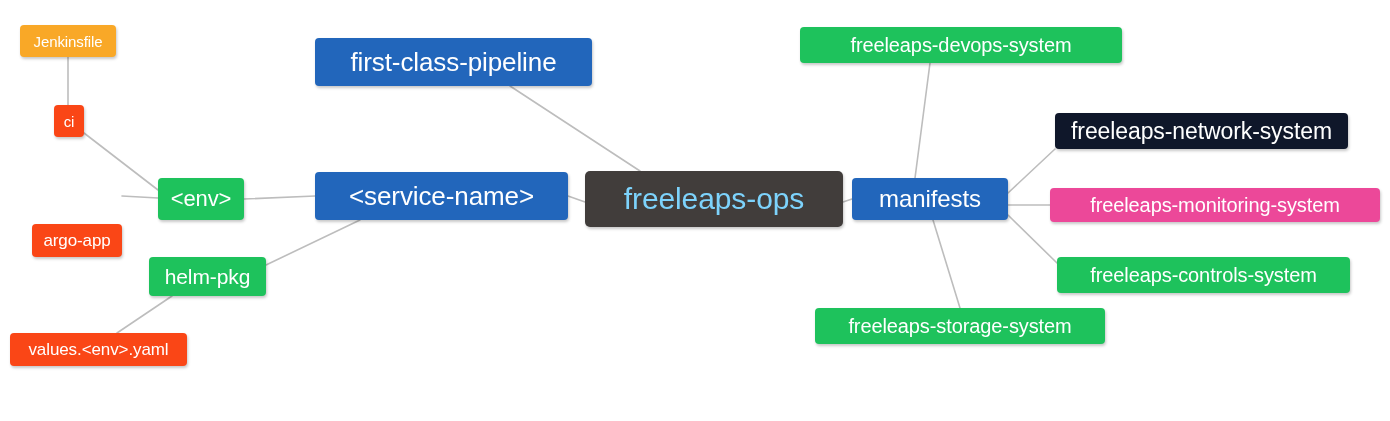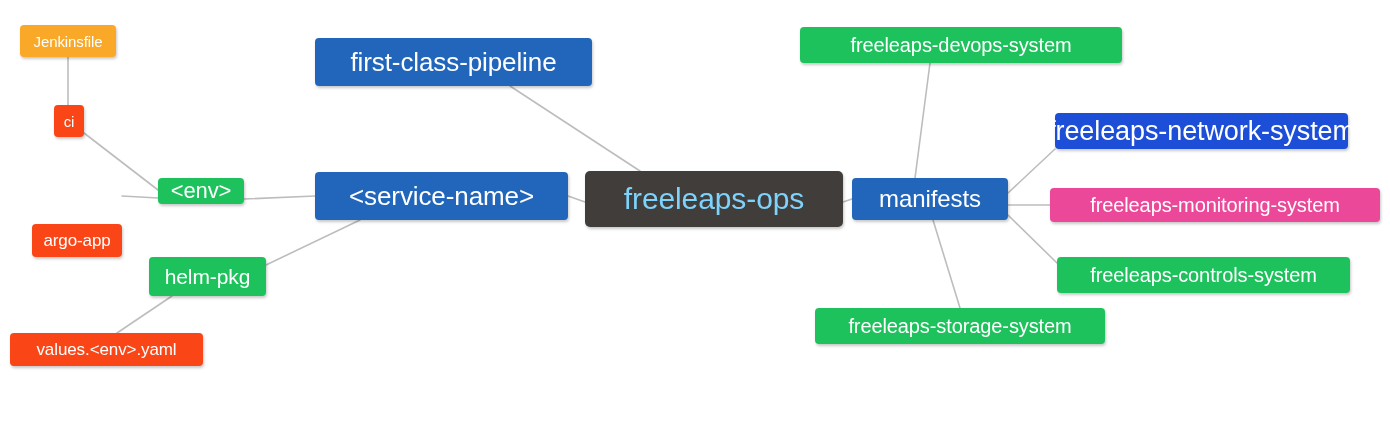--- a/index.html
+++ b/index.html
@@ -76,42 +76,42 @@
     </div>
     <div class="node" style="left: 852px; top: 178px; width: 156px; height: 42px; background: rgb(34, 102, 187); font-size: 24px; color: rgb(255, 255, 255);">
       <span>manifests</span>
     </div>
     <div class="node" style="left: 315px; top: 172px; width: 253px; height: 48px; background: rgb(34, 102, 187); font-size: 26px; color: rgb(255, 255, 255);">
       <span>&lt;service-name&gt;</span>
     </div>
     <div class="node" style="left: 315px; top: 38px; width: 277px; height: 48px; background: rgb(34, 102, 187); font-size: 26px; color: rgb(255, 255, 255);">
       <span>first-class-pipeline</span>
     </div>
-    <div class="node" style="left: 158px; top: 178px; width: 86px; height: 26px; background: rgb(30, 194, 92); font-size: 22px; color: rgb(255, 255, 255);">
+    <div class="node" style="left: 158px; top: 178px; width: 86px; height: 42px; background: rgb(30, 194, 92); font-size: 22px; color: rgb(255, 255, 255);">
       <span>&lt;env&gt;</span>
     </div>
     <div class="node" style="left: 149px; top: 257px; width: 117px; height: 39px; background: rgb(30, 194, 92); font-size: 21px; color: rgb(255, 255, 255);">
       <span>helm-pkg</span>
     </div>
     <div class="node" style="left: 54px; top: 105px; width: 30px; height: 32px; background: rgb(250, 70, 22); font-size: 15px; color: rgb(255, 255, 255);">
       <span>ci</span>
     </div>
     <div class="node" style="left: 20px; top: 25px; width: 96px; height: 32px; background: rgb(249, 168, 39); font-size: 15px; color: rgb(255, 255, 255);">
       <span>Jenkinsfile</span>
     </div>
     <div class="node" style="left: 32px; top: 178px; width: 90px; height: 33px; background: rgb(250, 70, 22); font-size: 17px; color: rgb(255, 255, 255); margin-top: 46px;">
       <span>argo-app</span>
     </div>
-    <div class="node" style="left: 10px; top: 333px; width: 193px; height: 33px; background: rgb(250, 70, 22); font-size: 17px; color: rgb(255, 255, 255);">
+    <div class="node" style="left: 10px; top: 333px; width: 177px; height: 33px; background: rgb(250, 70, 22); font-size: 17px; color: rgb(255, 255, 255);">
       <span>values.&lt;env&gt;.yaml</span>
     </div>
     <div class="node" style="left: 800px; top: 27px; width: 322px; height: 36px; background: rgb(30, 194, 92); font-size: 20px; color: rgb(255, 255, 255);">
       <span>freeleaps-devops-system</span>
     </div>
-    <div class="node" style="left: 1055px; top: 113px; width: 293px; height: 36px; background: #1d4ed8; font-size: 27px; color: rgb(255, 255, 255);">
+    <div class="node" style="left: 1055px; top: 113px; width: 293px; height: 36px; background: #0f172a; font-size: 23px; color: rgb(255, 255, 255);">
       <span>freeleaps-network-system</span>
     </div>
     <div class="node" style="left: 1050px; top: 188px; width: 330px; height: 34px; background: #ec4899; font-size: 20px; color: rgb(255, 255, 255);">
       <span>freeleaps-monitoring-system</span>
     </div>
     <div class="node" style="left: 1057px; top: 257px; width: 293px; height: 36px; background: rgb(30, 194, 92); font-size: 20px; color: rgb(255, 255, 255);">
       <span>freeleaps-controls-system</span>
     </div>
     <div class="node" style="left: 815px; top: 308px; width: 290px; height: 36px; background: rgb(30, 194, 92); font-size: 20px; color: rgb(255, 255, 255);">
       <span>freeleaps-storage-system</span>

